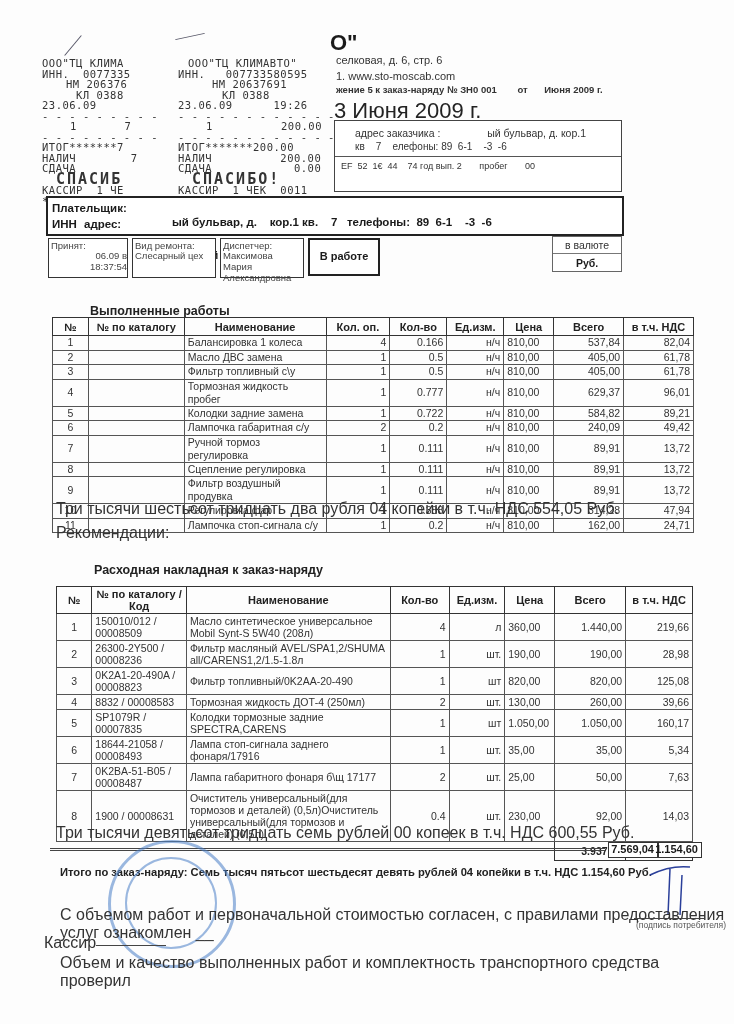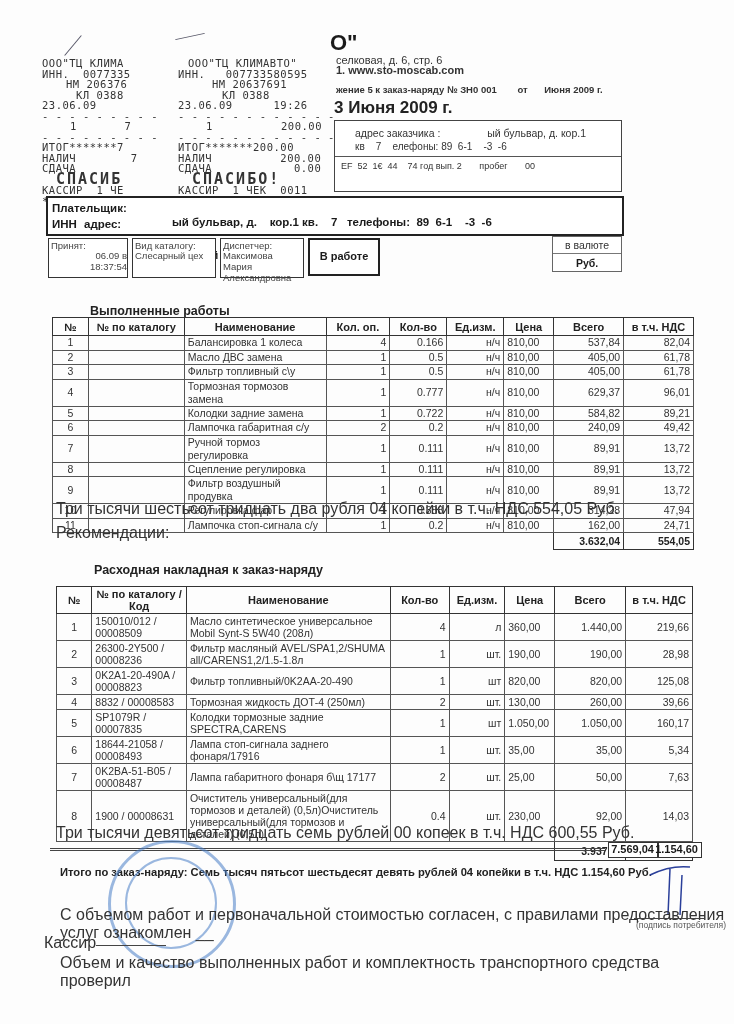--- a/index.html
+++ b/index.html
@@ -4,21 +4,21 @@
 <style>
   html, body { margin:0; padding:0; }
   body { width:734px; height:1024px; background:#fdfdfd; position:relative; overflow:hidden;
          font-family:"Liberation Sans", sans-serif; color:#1a1a1a; }
   .abs { position:absolute; }
   .receipt { font-family:"DejaVu Sans Mono", monospace; font-size:10.5px; line-height:10.5px;
              color:#333; white-space:pre; letter-spacing:0.5px; }
   .receipt .big { font-size:15px; font-weight:bold; letter-spacing:2px; }
   .slash { position:absolute; height:1px; background:#556; }
   .hdr-text { font-size:11px; color:#333; }
-  .title-big { font-size:17px; font-weight:bold; color:#222; }
+  .title-big { font-size:22px; font-weight:normal; color:#222; }
   .box { position:absolute; border:1px solid #333; background:#fff; }
   .box-thick { border:2px solid #222; }
   .small { font-size:9.5px; color:#444; line-height:11px; }
   .bold { font-weight:bold; }
   table.grid { position:absolute; border-collapse:collapse; font-size:10.5px; color:#333; }
   table.grid th { border:1px solid #333; font-weight:bold; font-size:11px; padding:0 3px; height:17px; color:#222; }
   table.grid td { border:1px solid #555; padding:0 3px; height:13.5px; line-height:13px; }
   table.grid td.r { text-align:right; }
   table.grid td.c { text-align:center; }
   table.grid td.blank { border:none; }
@@ -62,21 +62,21 @@
 <span>НАЛИЧ          200.00</span>
 <span>СДАЧА            0.00</span>
 <span class="big" style="padding-left:14px">СПАСИБО!</span>
 <span>КАССИР  1 ЧЕК  0011</span>
 <span>*ПФП 000000007945*</span>
 <span style="padding-left:20px">ЭКЛЗ 0116442357</span>
 <span style="padding-left:6px">00001399  #009759</span></div>
 
 <div class="abs" style="left:330px;top:30px;font-size:22px;font-weight:bold;">О"</div>
 <div class="abs hdr-text" style="left:336px;top:54px;">селковая, д. 6, стр. 6</div>
-<div class="abs hdr-text" style="left:336px;top:64px;font-weight:bold;">1.  www.sto-moscab.com</div>
+<div class="abs hdr-text" style="left:336px;top:70px;">1.  www.sto-moscab.com</div>
 <div class="abs" style="left:336px;top:84px;font-size:9.5px;font-weight:bold;color:#333;">
   <span>жение 5 к заказ-наряду № ЗН0  001</span>
   <span style="margin-left:18px">от</span>
   <span style="margin-left:14px">Июня 2009 г.</span>
 </div>
 <div class="abs title-big" style="left:334px;top:98px;">3 Июня 2009 г.</div>
 
 <div class="box" style="left:334px;top:120px;width:286px;height:70px;border-color:#444;">
   <div class="abs" style="left:20px;top:6px;font-size:10.5px;color:#333;">
     <span>адрес заказчика :</span>
@@ -93,21 +93,21 @@
   <div class="abs bold" style="left:4px;top:20px;font-size:11.5px;">ИНН</div>
   <div class="abs bold" style="left:36px;top:20px;font-size:11.5px;">адрес:</div>
   <div class="abs bold" style="left:124px;top:18px;font-size:11.5px;white-space:pre;">ый бульвар, д.    кор.1 кв.    7   телефоны:  89  6-1    -3  -6</div>
 </div>
 
 <div class="box" style="left:48px;top:238px;width:78px;height:38px;">
   <div class="abs small" style="left:2px;top:1px;">Принят:</div>
   <div class="abs small" style="left:12px;top:11px;text-align:right;">06.09 в 18:37:54</div>
 </div>
 <div class="box" style="left:132px;top:238px;width:82px;height:38px;">
-  <div class="abs small" style="left:2px;top:1px;">Вид каталогу:</div>
+  <div class="abs small" style="left:2px;top:1px;">Вид ремонта:</div>
   <div class="abs small" style="left:2px;top:11px;">Слесарный цех</div>
 </div>
 <div class="box" style="left:220px;top:238px;width:82px;height:38px;">
   <div class="abs small" style="left:2px;top:1px;">Диспетчер:</div>
   <div class="abs small" style="left:2px;top:11px;width:80px;">Максимова Мария Александровна</div>
 </div>
 <div class="box box-thick" style="left:308px;top:238px;width:68px;height:34px;">
   <div class="abs bold" style="left:0;top:10px;width:68px;text-align:center;font-size:11px;">В работе</div>
 </div>
 <div class="box" style="left:552px;top:236px;width:68px;height:34px;border-color:#666;">
@@ -172,21 +172,21 @@
         <td class="r">1</td>
         <td class="r">0.5</td>
         <td class="r">н/ч</td>
         <td>810,00</td>
         <td class="r">405,00</td>
         <td class="r">61,78</td>
       </tr>
       <tr>
         <td class="c">4</td>
         <td></td>
-        <td>Тормозная тормозов замена</td>
+        <td>Тормозная жидкость пробег</td>
         <td class="r">1</td>
         <td class="r">0.777</td>
         <td class="r">н/ч</td>
         <td>810,00</td>
         <td class="r">629,37</td>
         <td class="r">96,01</td>
       </tr>
       <tr>
         <td class="c">5</td>
         <td></td>
@@ -256,25 +256,20 @@
       <tr>
         <td class="c">11</td>
         <td></td>
         <td>Лампочка стоп-сигнала с/у</td>
         <td class="r">1</td>
         <td class="r">0.2</td>
         <td class="r">н/ч</td>
         <td>810,00</td>
         <td class="r">162,00</td>
         <td class="r">24,71</td>
-      </tr>
-      <tr>
-        <td colspan="7" class="blank"></td>
-        <td class="tot">3.632,04</td>
-        <td class="tot">554,05</td>
       </tr>
     </tbody>
 </table>
 
 <div class="abs line-text" style="left:56px;top:500px;">Три тысячи шестьсот тридцать два рубля 04 копейки в т.ч. НДС 554,05 Руб.</div>
 <div class="abs line-text" style="left:56px;top:524px;">Рекомендации:</div>
 
 <div class="abs sect-title" style="left:94px;top:563px;">Расходная накладная к заказ-наряду</div>
 <table class="grid parts" id="parts-table" style="left:56px;top:586px;width:637px;">
   <colgroup>

